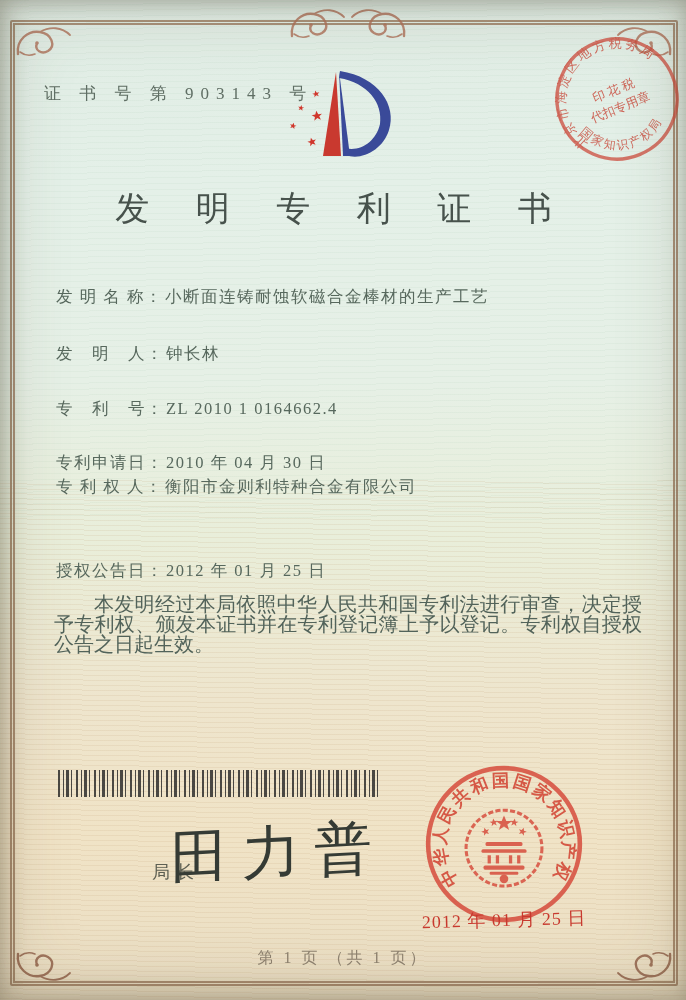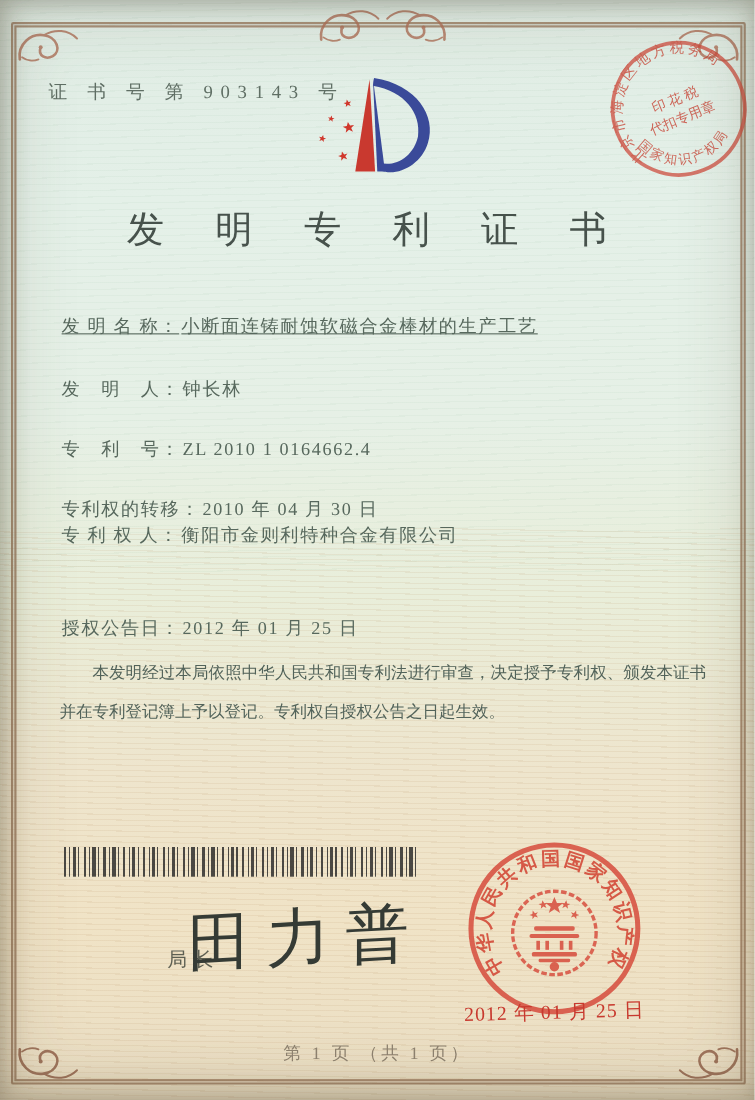--- a/index.html
+++ b/index.html
@@ -20,39 +20,39 @@
     pointer-events:none; }
   .vignette { position:absolute; inset:0; pointer-events:none;
     box-shadow: inset 0 0 70px rgba(80,70,45,0.22), inset 0 -10px 26px rgba(80,70,45,0.18),
                 inset 10px 0 20px rgba(80,70,45,0.10), inset 0 6px 14px rgba(60,60,50,0.12); }
 
   .frame { position:absolute; left:10px; right:8px; top:20px; bottom:14px;
     border:5px double rgba(148,114,85,0.75); border-radius:2px; }
 
   .orn { position:absolute; color:#ad7058; opacity:.8; }
 
-  .cert-number { position:absolute; left:44px; top:72px;
+  .cert-number { position:absolute; left:44px; top:82px;
     font-size:17px; letter-spacing:7px; color:#5f6e64; }
 
   .logo { position:absolute; left:283px; top:58px; width:128px; height:112px; }
 
   .tax-seal { position:absolute; right:2px; top:32px; width:134px; height:134px;
     transform:rotate(-22deg); opacity:.85; }
 
   .title { position:absolute; left:0; top:186px; width:100%; text-align:center;
     font-size:34px; letter-spacing:19px; margin-right:-19px; color:#47524c; font-weight:500; }
 
   .field { position:absolute; left:56px; font-size:16.5px; letter-spacing:1.5px;
     color:#57685d; white-space:nowrap; }
   .field .val { margin-left:2px; }
-  .f0 { top:286px;text-decoration:underline; } .f1 { top:343px;text-align:right; } .f2 { top:398px; }
+  .f0 { top:286px; } .f1 { top:343px;text-align:right; } .f2 { top:398px; }
   .f3 { top:452px; } .f4 { top:476px; } .f5 { top:560px; }
 
   .body-text { position:absolute; left:54px; top:594px; width:588px;
-    font-size:15px; line-height:36px; color:#52635a; text-align:justify; }
+    font-size:20px; line-height:20px; color:#52635a; text-align:justify; }
   .body-text p { text-indent:2em; margin:0; }
 
   .barcode { position:absolute; left:58px; top:770px; width:322px; height:27px; opacity:.82;
     background:repeating-linear-gradient(90deg,
       #262626 0 2px, transparent 2px 5px, #262626 5px 6px, transparent 6px 8px,
       #262626 8px 11px, transparent 11px 13px, #262626 13px 14px, transparent 14px 18px); }
 
   .director-label { position:absolute; left:112px; top:860px;
     font-size:18px; letter-spacing:6px; color:#5d5f52;margin-left:40px; }
   .signature { position:absolute; left:170px; top:814px; font-size:58px;
@@ -136,21 +136,21 @@
     </text>
     <text x="67" y="62" text-anchor="middle" font-size="12.5" fill="rgba(200,70,55,0.95)">印 花 税</text>
     <text x="67" y="80" text-anchor="middle" font-size="12.5" fill="rgba(200,70,55,0.95)">代扣专用章</text>
   </svg>
 
   <div class="title">发 明 专 利 证 书</div>
 
   <div class="field f0"><span>发 明 名 称：</span><span class="val">小断面连铸耐蚀软磁合金棒材的生产工艺</span></div>
   <div class="field f1"><span>发　明　人：</span><span class="val">钟长林</span></div>
   <div class="field f2"><span>专　利　号：</span><span class="val">ZL 2010 1 0164662.4</span></div>
-  <div class="field f3"><span>专利权的转移：</span><span class="val">2010 年 04 月 30 日</span></div>
+  <div class="field f3"><span>专利申请日：</span><span class="val">2010 年 04 月 30 日</span></div>
   <div class="field f4"><span>专 利 权 人：</span><span class="val">衡阳市金则利特种合金有限公司</span></div>
   <div class="field f5"><span>授权公告日：</span><span class="val">2012 年 01 月 25 日</span></div>
 
   <div class="body-text">
     <p>本发明经过本局依照中华人民共和国专利法进行审查，决定授予专利权、颁发本证书并在专利登记簿上予以登记。专利权自授权公告之日起生效。</p>
   </div>
 
   <div class="barcode"></div>
 
   <div class="director-label">局长</div>

